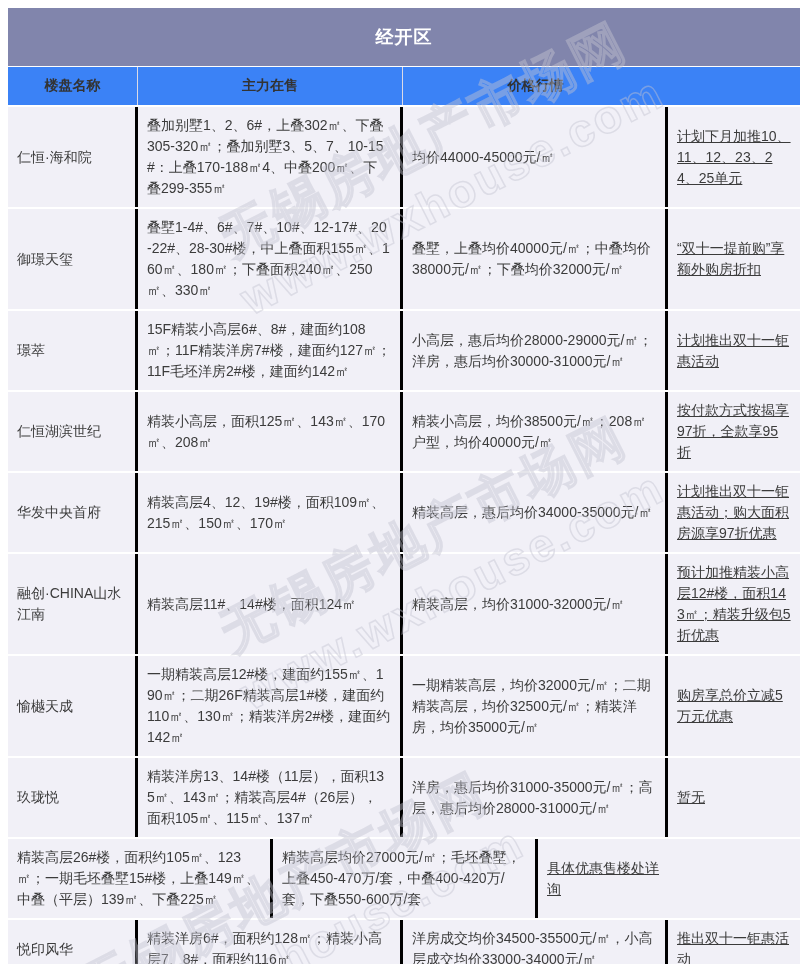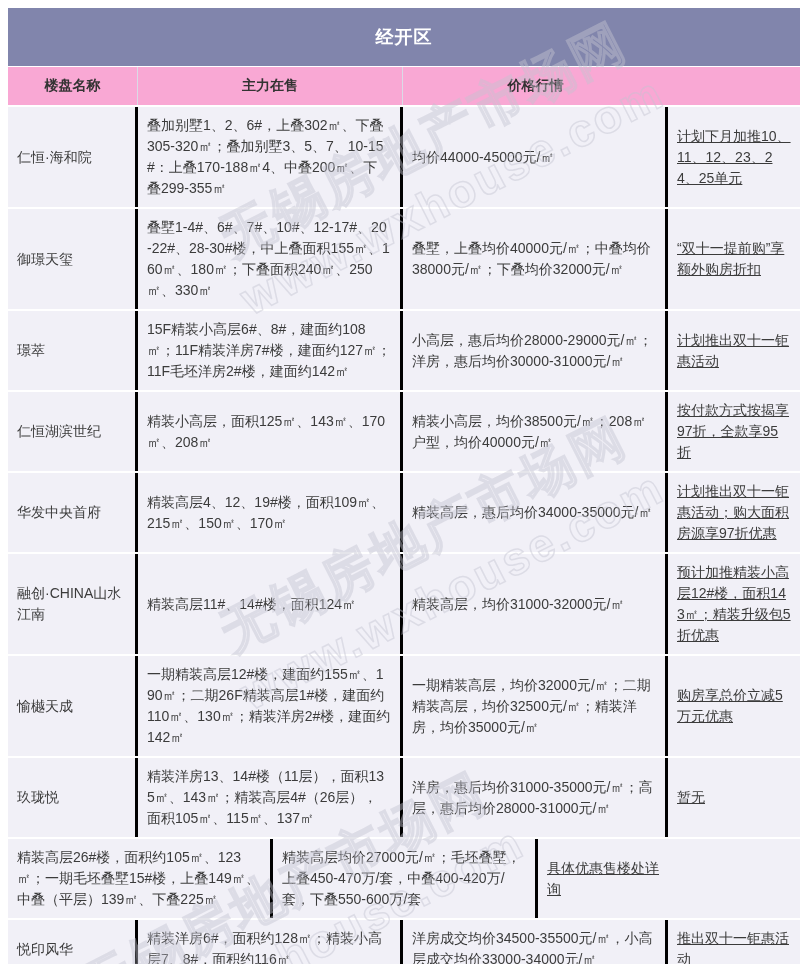--- a/index.html
+++ b/index.html
@@ -17,21 +17,21 @@
     color:#ffffff;
     font-size:18px;
     font-weight:bold;
     text-align:center;
     height:58px;
     line-height:58px;
     letter-spacing:1px;
   }
   .header-row{
     display:flex;
-    background:#f9a8d4;
+    background:#3b82f6;
     margin-top:1px;
     border-bottom:2px solid #ffffff;
   }
   .th{
     box-sizing:border-box;
     height:38px;
     display:flex;align-items:center;justify-content:center;
     font-size:14px;font-weight:bold;color:#333333;
     border-right:1px solid #dbdae6;
   }

